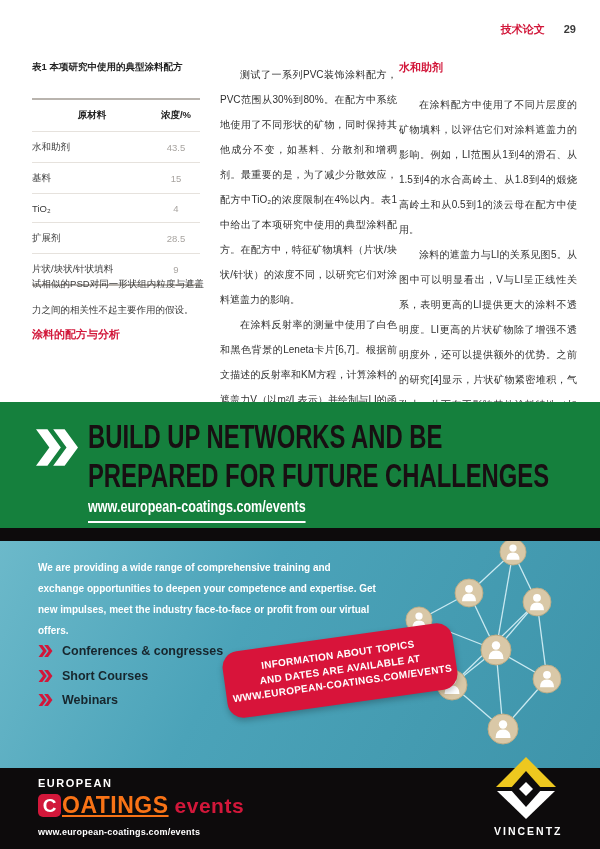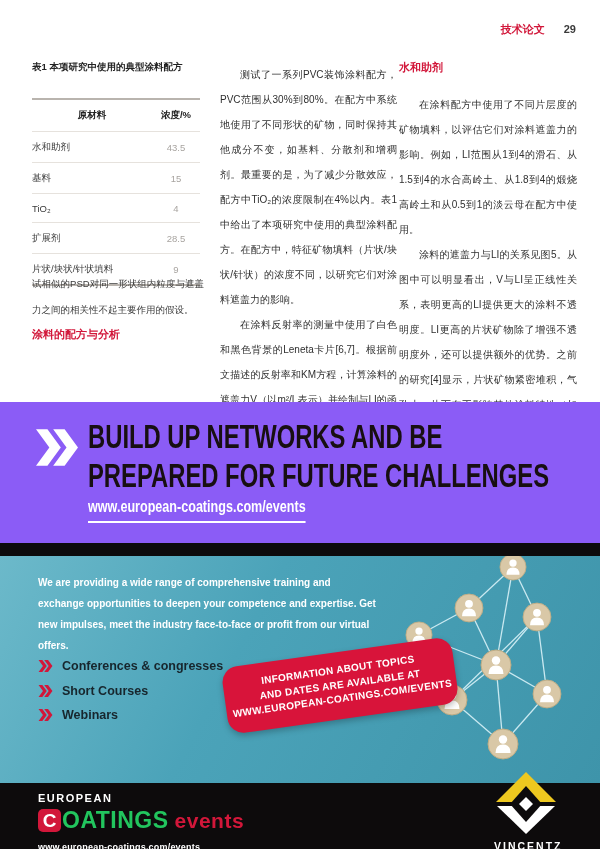--- a/index.html
+++ b/index.html
@@ -28,21 +28,21 @@
   .left-heading { position:absolute; left:32px; top:327px; }
   .col { position:absolute; top:62px; }
   .col-mid { left:220px; width:177px; }
   .col-right { left:399px; width:178px; }
   .col p { font-size:10px; line-height:25px; text-align:justify; text-indent:2em; color:#2f2f2f; }
   .right-head { position:relative; top:-2px; margin-bottom:15px; }
 
   
   .ad { position:absolute; left:0; top:402px; width:600px; height:447px; }
 
-  .banner { position:relative; height:141px; background:#8b5cf6; }
+  .banner { position:relative; height:126px; background:#15803d; }
   .banner-chevrons { position:absolute; left:36px; top:27px; }
   .banner-title { position:absolute; left:88px; top:15px; font-size:34px; line-height:39px; font-weight:bold;
                   color:#180f12; white-space:nowrap; transform:scaleX(0.70); transform-origin:left top; letter-spacing:0; }
   .banner-url { position:absolute; left:88px; top:95px; display:inline-block; font-size:17px; font-weight:bold;
                 color:#ffffff; white-space:nowrap; transform:scaleX(0.74); transform-origin:left top;
                 padding-bottom:4px; border-bottom:2px solid #ffffff; text-decoration:none; }
 
   .divider-bar { height:13px; background:#0d0b0c; }
 
   .teal { position:relative; height:227px; background:linear-gradient(118deg,#6cb9ca 0%,#4ba3b9 40%,#3e94aa 100%); overflow:hidden; }
@@ -55,21 +55,21 @@
   .ribbon { position:absolute; left:224px; top:96px; width:232px; padding:11px 6px 12px 6px; background:#d8143a;
             border-radius:16px; transform:rotate(-8deg); text-align:center; box-shadow:0 3px 6px rgba(0,0,0,0.25); }
   .ribbon div { font-size:10px; font-weight:bold; color:#ffffff; line-height:14.5px; letter-spacing:0.3px; white-space:nowrap; }
 
   .ad-footer { position:relative; height:81px; background:#0d0b0c; }
   .brand { position:absolute; left:38px; top:9px; }
   .brand-top { font-size:11px; font-weight:bold; color:#ffffff; letter-spacing:1.5px; }
   .brand-line { margin-top:3px; display:flex; align-items:center; }
   .c-box { display:inline-block; width:23px; height:23px; background:#d2173a; border-radius:5px;
            color:#ffffff; font-size:19px; font-weight:bold; text-align:center; line-height:23px; }
-  .brand-main { color:#22c55e; font-size:23px; font-weight:bold; letter-spacing:0.5px; margin-left:1px; }
+  .brand-main { color:#f97316; font-size:23px; font-weight:bold; letter-spacing:0.5px; margin-left:1px;text-decoration:underline; }
   .brand-sub { color:#d2173a; font-size:21px; font-weight:bold; margin-left:6px; letter-spacing:0.5px; }
   .footer-url { margin-top:8px; font-size:9px; font-weight:bold; color:#ffffff; letter-spacing:0.2px; text-decoration:none; display:inline-block; }
   .vincentz { position:absolute; left:494px; top:-12px; width:78px; }
   .vincentz-label { margin-top:1px; font-size:10.5px; font-weight:bold; color:#ffffff; letter-spacing:2px; }
 </style>
 </head>
 <body>
 
 <div class="page-header">
   <span class="section-label">技术论文</span>

